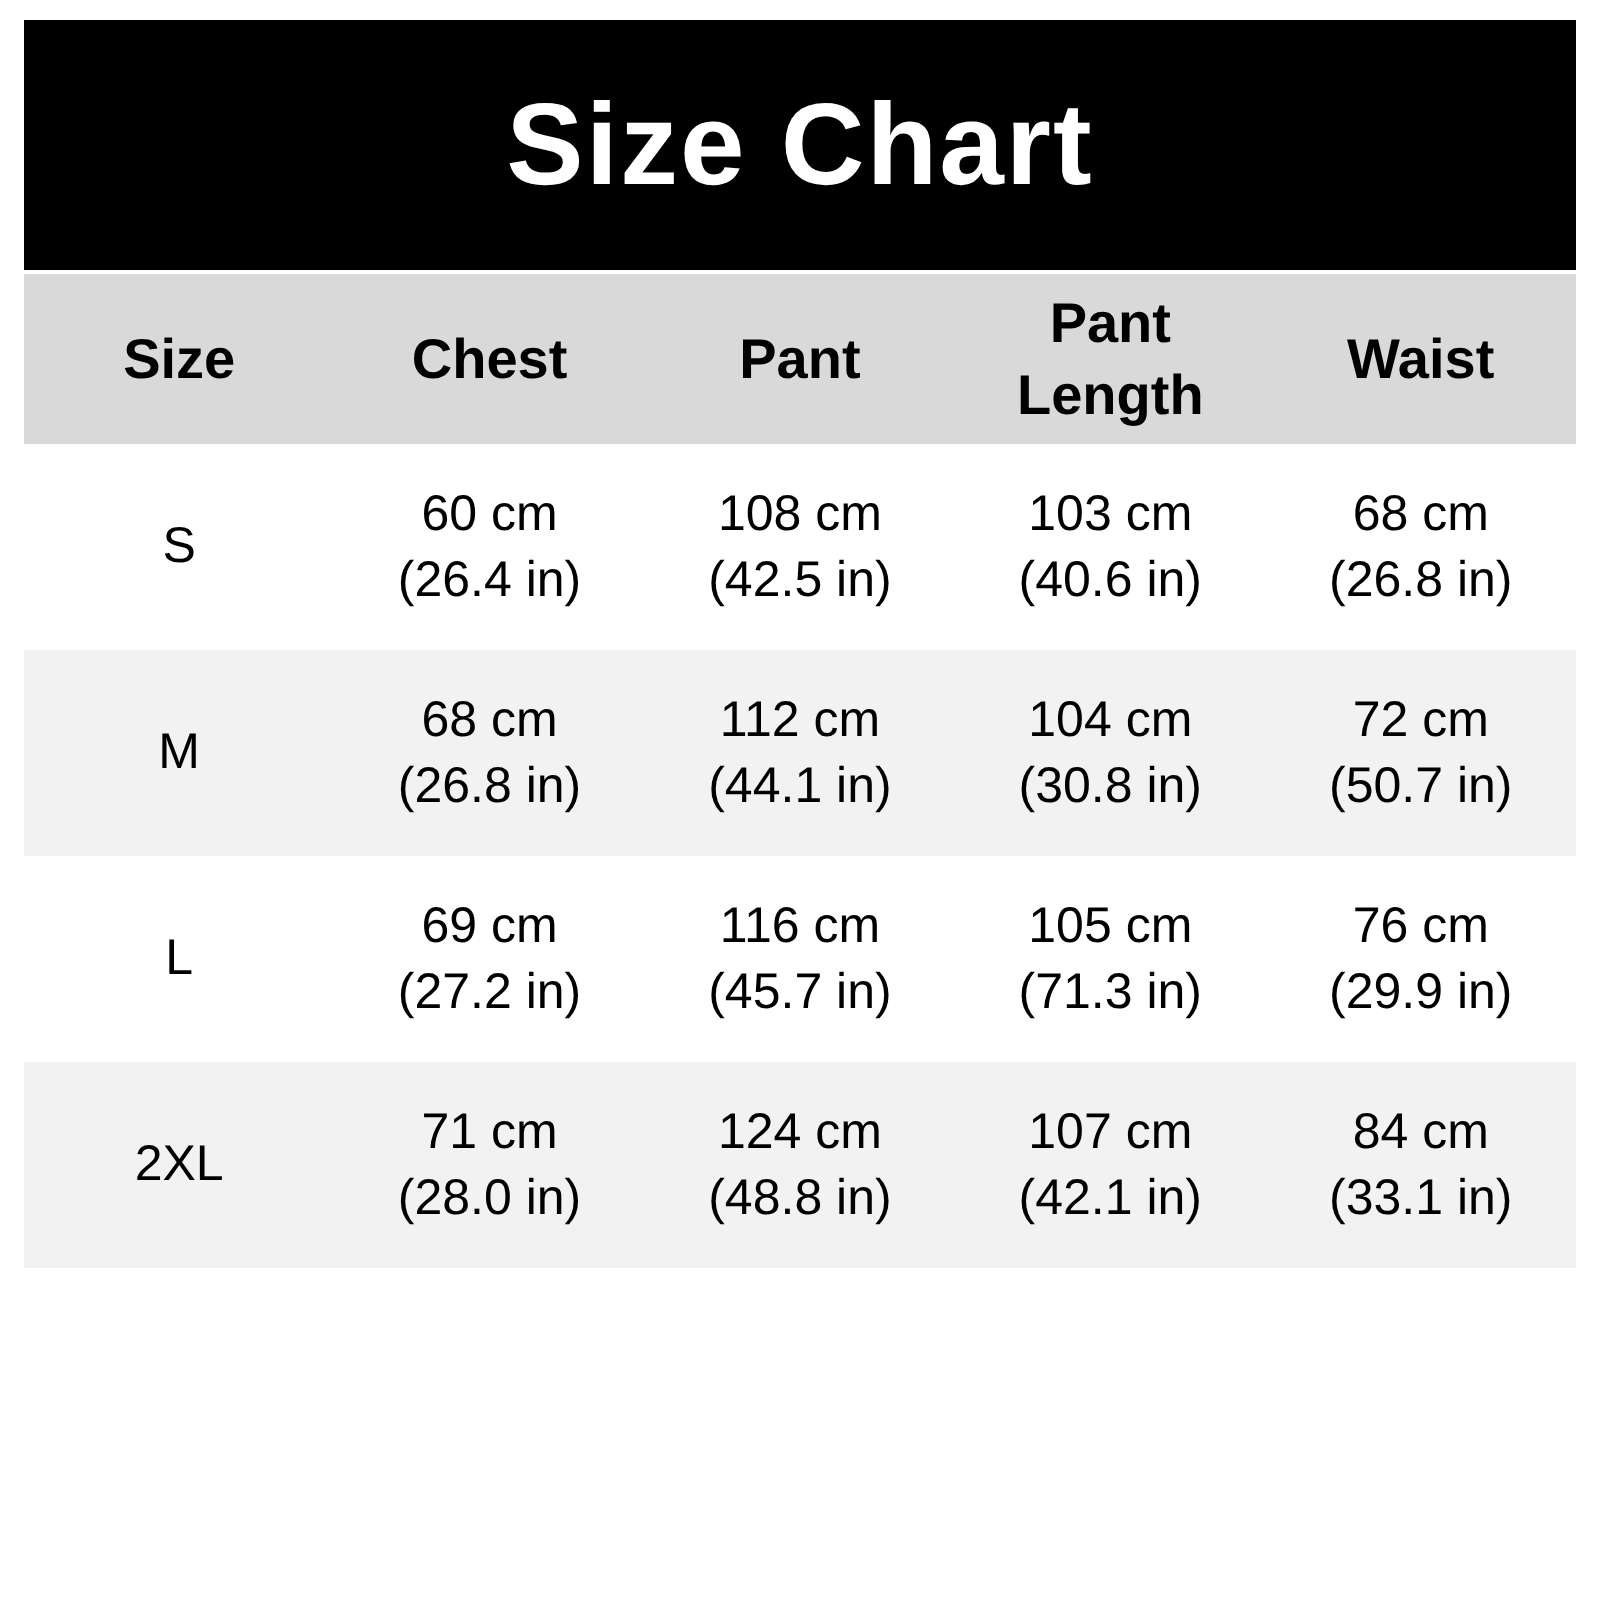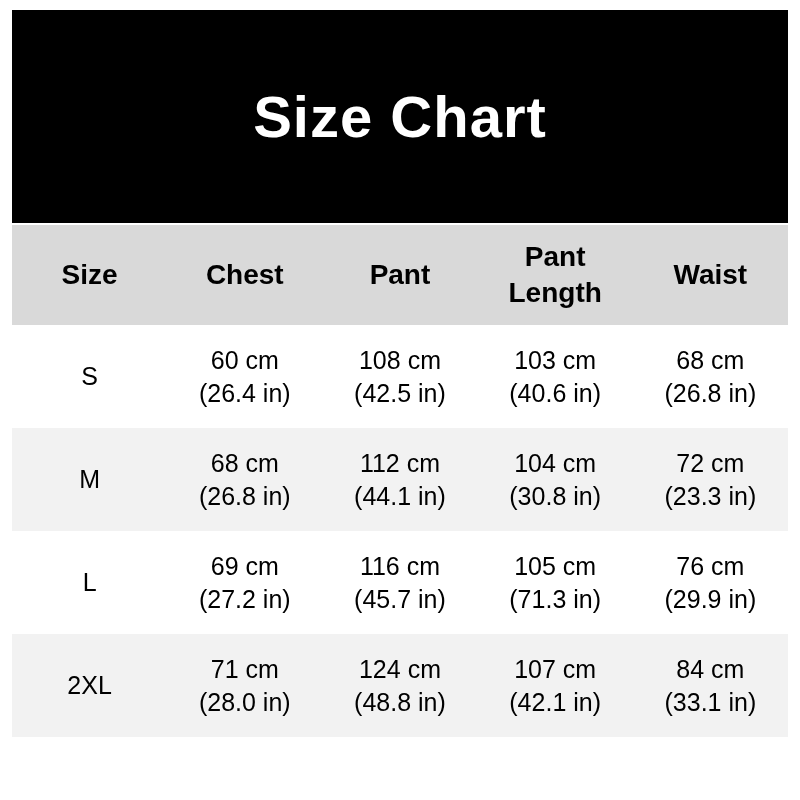--- a/index.html
+++ b/index.html
@@ -13,37 +13,37 @@
   *{box-sizing:border-box;}
   html,body{margin:0;padding:0;}
   body{
     width:800px;height:800px;overflow:hidden;
     background:#ffffff;color:var(--text);
     font-family:"Liberation Sans","DejaVu Sans",sans-serif;
   }
   .page{padding:10px 12px 0 12px;}
   .banner{
     background:var(--banner-bg);
-    height:213px;
+    height:125px;
     display:flex;align-items:center;justify-content:center;
   }
   .banner-title{
     color:var(--banner-text);
     font-size:58px;
     font-weight:bold;
     letter-spacing:1px;
   }
   table{
     width:100%;
     border-collapse:collapse;
     table-layout:fixed;
     margin-top:2px;
   }
   col{width:20%;}
-  thead tr{height:100px;}
+  thead tr{height:85px;}
   th{
     background:var(--header-bg);
     font-size:28px;
     font-weight:bold;
     text-align:center;
     vertical-align:middle;
     padding:0;
   }
   th .hdr{
     display:inline-block;
@@ -115,21 +115,21 @@
         <td>
             <div>112 cm</div>
             <div>(44.1 in)</div>
           </td>
         <td>
             <div>104 cm</div>
             <div>(30.8 in)</div>
           </td>
         <td>
             <div>72 cm</div>
-            <div>(23.3 in)</div>
+            <div>(50.7 in)</div>
           </td>
       </tr>
       <tr>
         <td>L</td>
         <td>
             <div>69 cm</div>
             <div>(27.2 in)</div>
           </td>
         <td>
             <div>116 cm</div>

